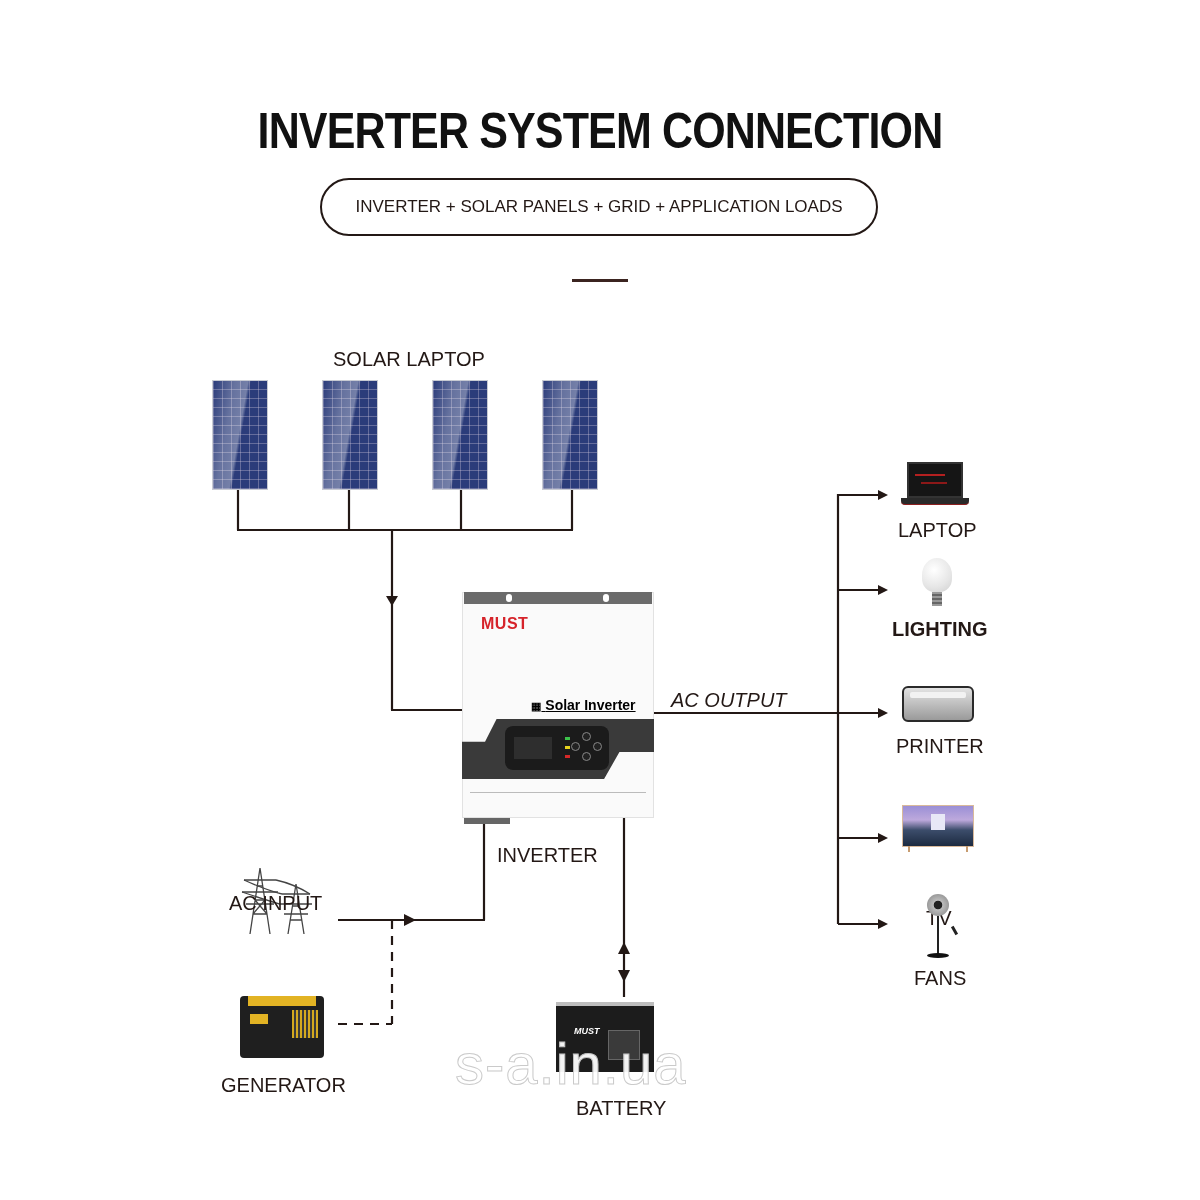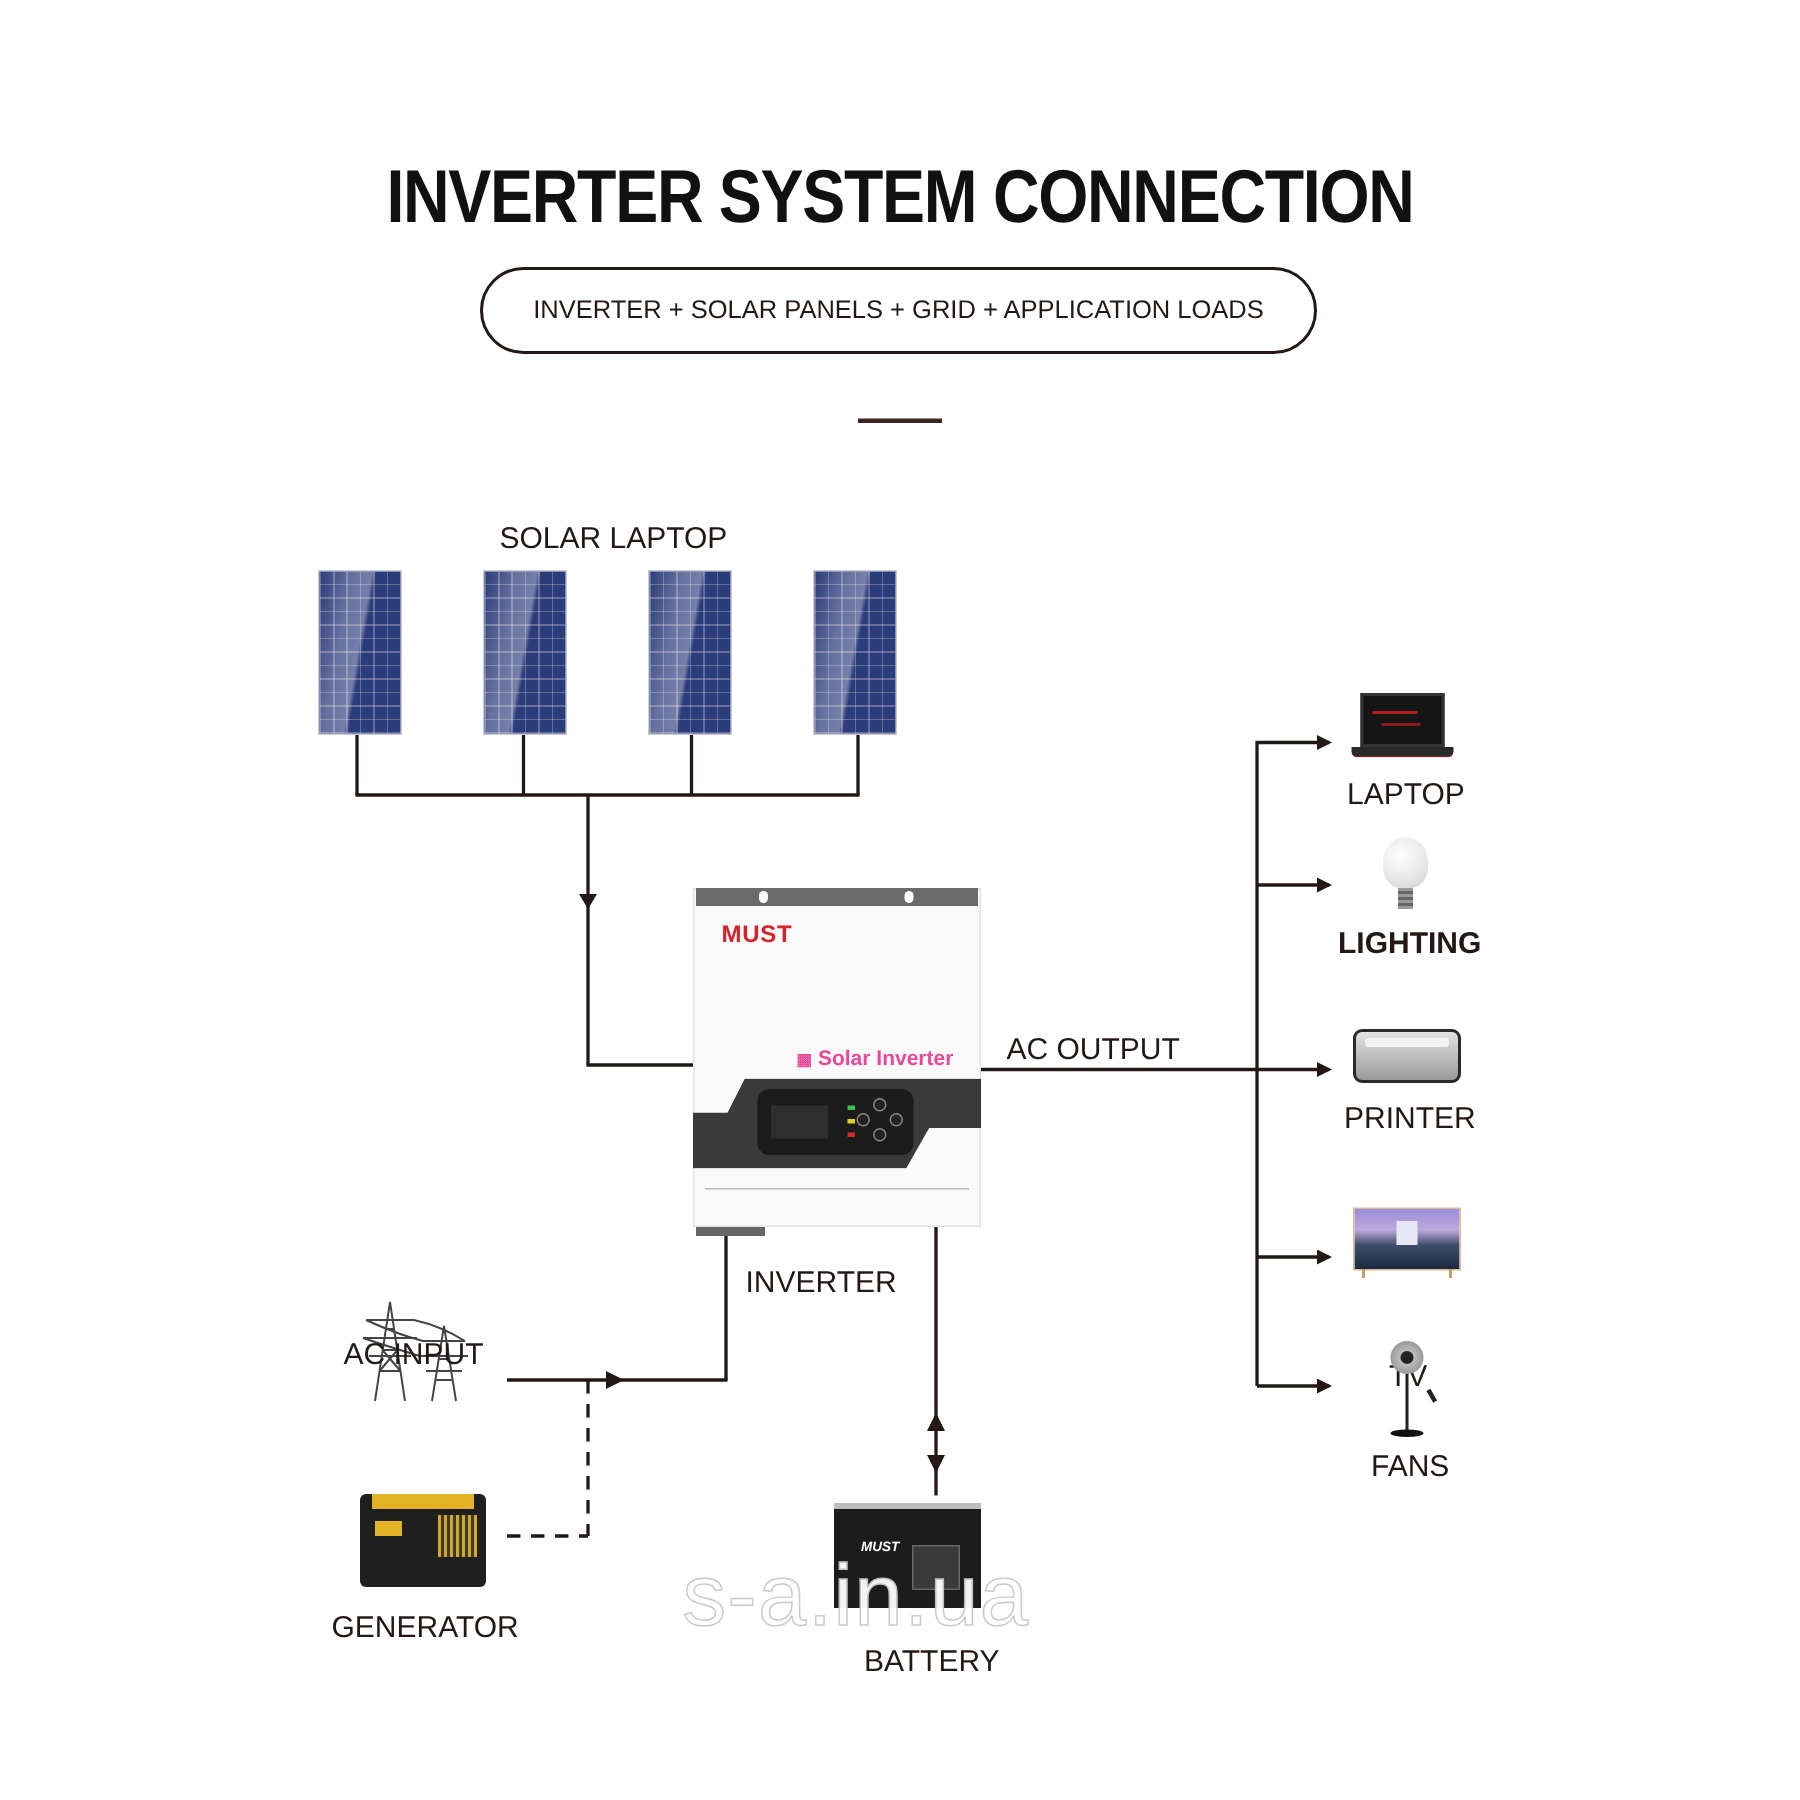--- a/index.html
+++ b/index.html
@@ -22,21 +22,21 @@
              repeating-linear-gradient(0deg, rgba(210,200,220,0.35) 0 1px, transparent 1px 9px),
              repeating-linear-gradient(90deg, rgba(210,200,220,0.35) 0 1px, transparent 1px 9px),
              #2b3c7a; }
   
   .inv { left: 462px; top: 592px; width: 192px; height: 226px; background: #fafafa;
          border: 1px solid #e2e2e2; box-sizing: border-box; }
   .inv-top { left: 464px; top: 592px; width: 188px; height: 12px; background: #6b6b6b; }
   .inv-hole { width: 6px; height: 8px; background: #fff; border-radius: 3px; top: 594px; }
   .inv-brand { left: 481px; top: 615px; font-weight: bold; font-size: 16px; color: #d6232a;
                letter-spacing: 0.5px; }
-  .inv-name { left: 531px; top: 697px; font-weight: bold; font-size: 14px; color: #ec4899; }
+  .inv-name { left: 531px; top: 697px; font-weight: bold; font-size: 14px; color: #000000; text-decoration: underline; }
   .inv-band { left: 462px; top: 719px; width: 192px; height: 60px; background: #3a3a3a;
               clip-path: polygon(18% 0, 100% 0, 100% 55%, 82% 55%, 74% 100%, 0 100%, 0 38%, 12% 38%); }
   .inv-screen-bezel { left: 505px; top: 726px; width: 104px; height: 44px; background: #1b1b1b; border-radius: 8px; }
   .inv-screen { left: 514px; top: 737px; width: 38px; height: 22px; background: #2e2e2e; }
   .led { width: 5px; height: 3px; }
   .btn { width: 9px; height: 9px; border-radius: 50%; border: 1px solid #888; box-sizing: border-box; background: #222; }
   .inv-bottom-line { left: 470px; top: 792px; width: 176px; height: 1px; background: #bbb; }
   .inv-foot { left: 464px; top: 818px; width: 46px; height: 6px; background: #666; }
   
   .laptop-screen { left: 907px; top: 462px; width: 56px; height: 36px; background: #151515; border: 2px solid #333; box-sizing: border-box; }
@@ -128,21 +128,21 @@
   <div class="abs led" style="left:565px; top:746px; background:#e6d21d;"></div>
   <div class="abs led" style="left:565px; top:755px; background:#d62828;"></div>
   <div class="abs btn" style="left:582px; top:732px;"></div>
   <div class="abs btn" style="left:571px; top:742px;"></div>
   <div class="abs btn" style="left:593px; top:742px;"></div>
   <div class="abs btn" style="left:582px; top:752px;"></div>
   <div class="abs inv-bottom-line"></div>
   <div class="abs inv-foot"></div>
 </div>
 <div class="abs label" style="left:497px; top:844px;text-align:center;">INVERTER</div>
-<div class="abs label" style="left:671px; top:689px;">AC OUTPUT</div>
+<div class="abs label" style="left:671px; top:689px;font-style:italic;">AC OUTPUT</div>
 
 <div class="abs laptop-screen">
   <div style="position:absolute; left:6px; top:10px; width:30px; height:2px; background:#b42020;"></div>
   <div style="position:absolute; left:12px; top:18px; width:26px; height:2px; background:#8c1818;"></div>
 </div>
 <div class="abs laptop-base"></div>
 <div class="abs label" style="left:898px; top:509px;margin-top:10px;">LAPTOP</div>
 
 <div class="abs bulb"></div>
 <div class="abs bulb-base"></div>

